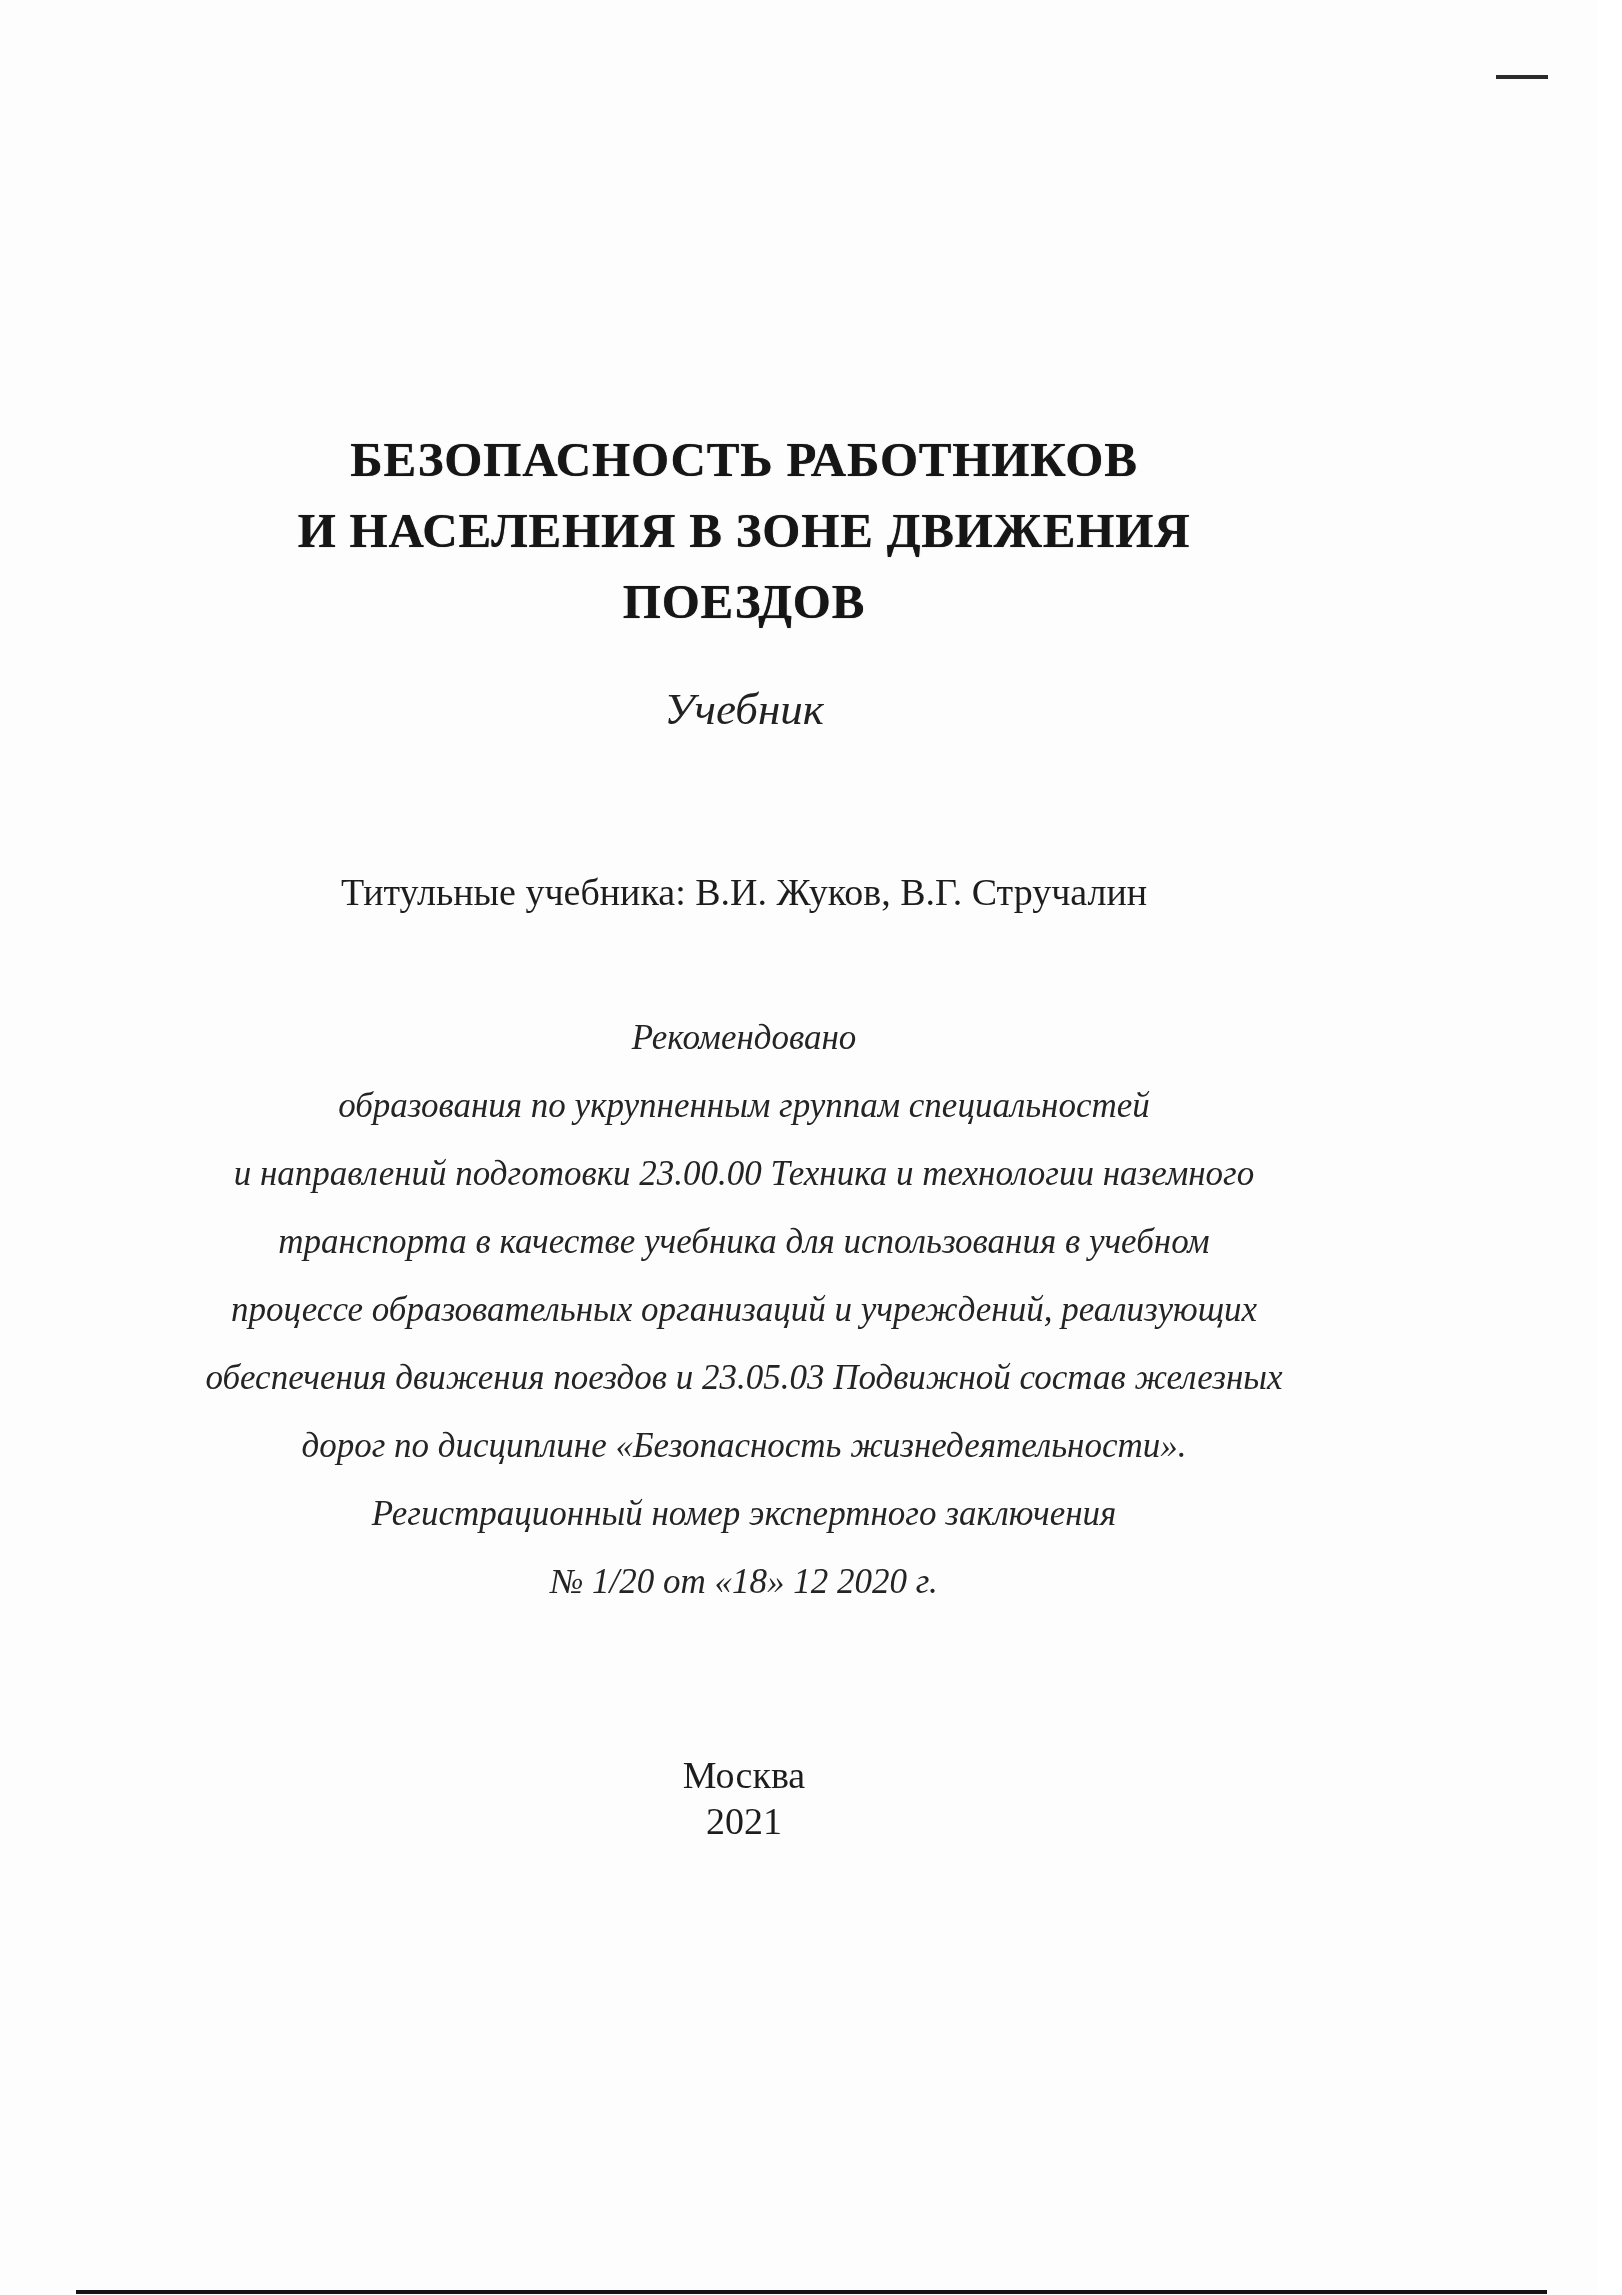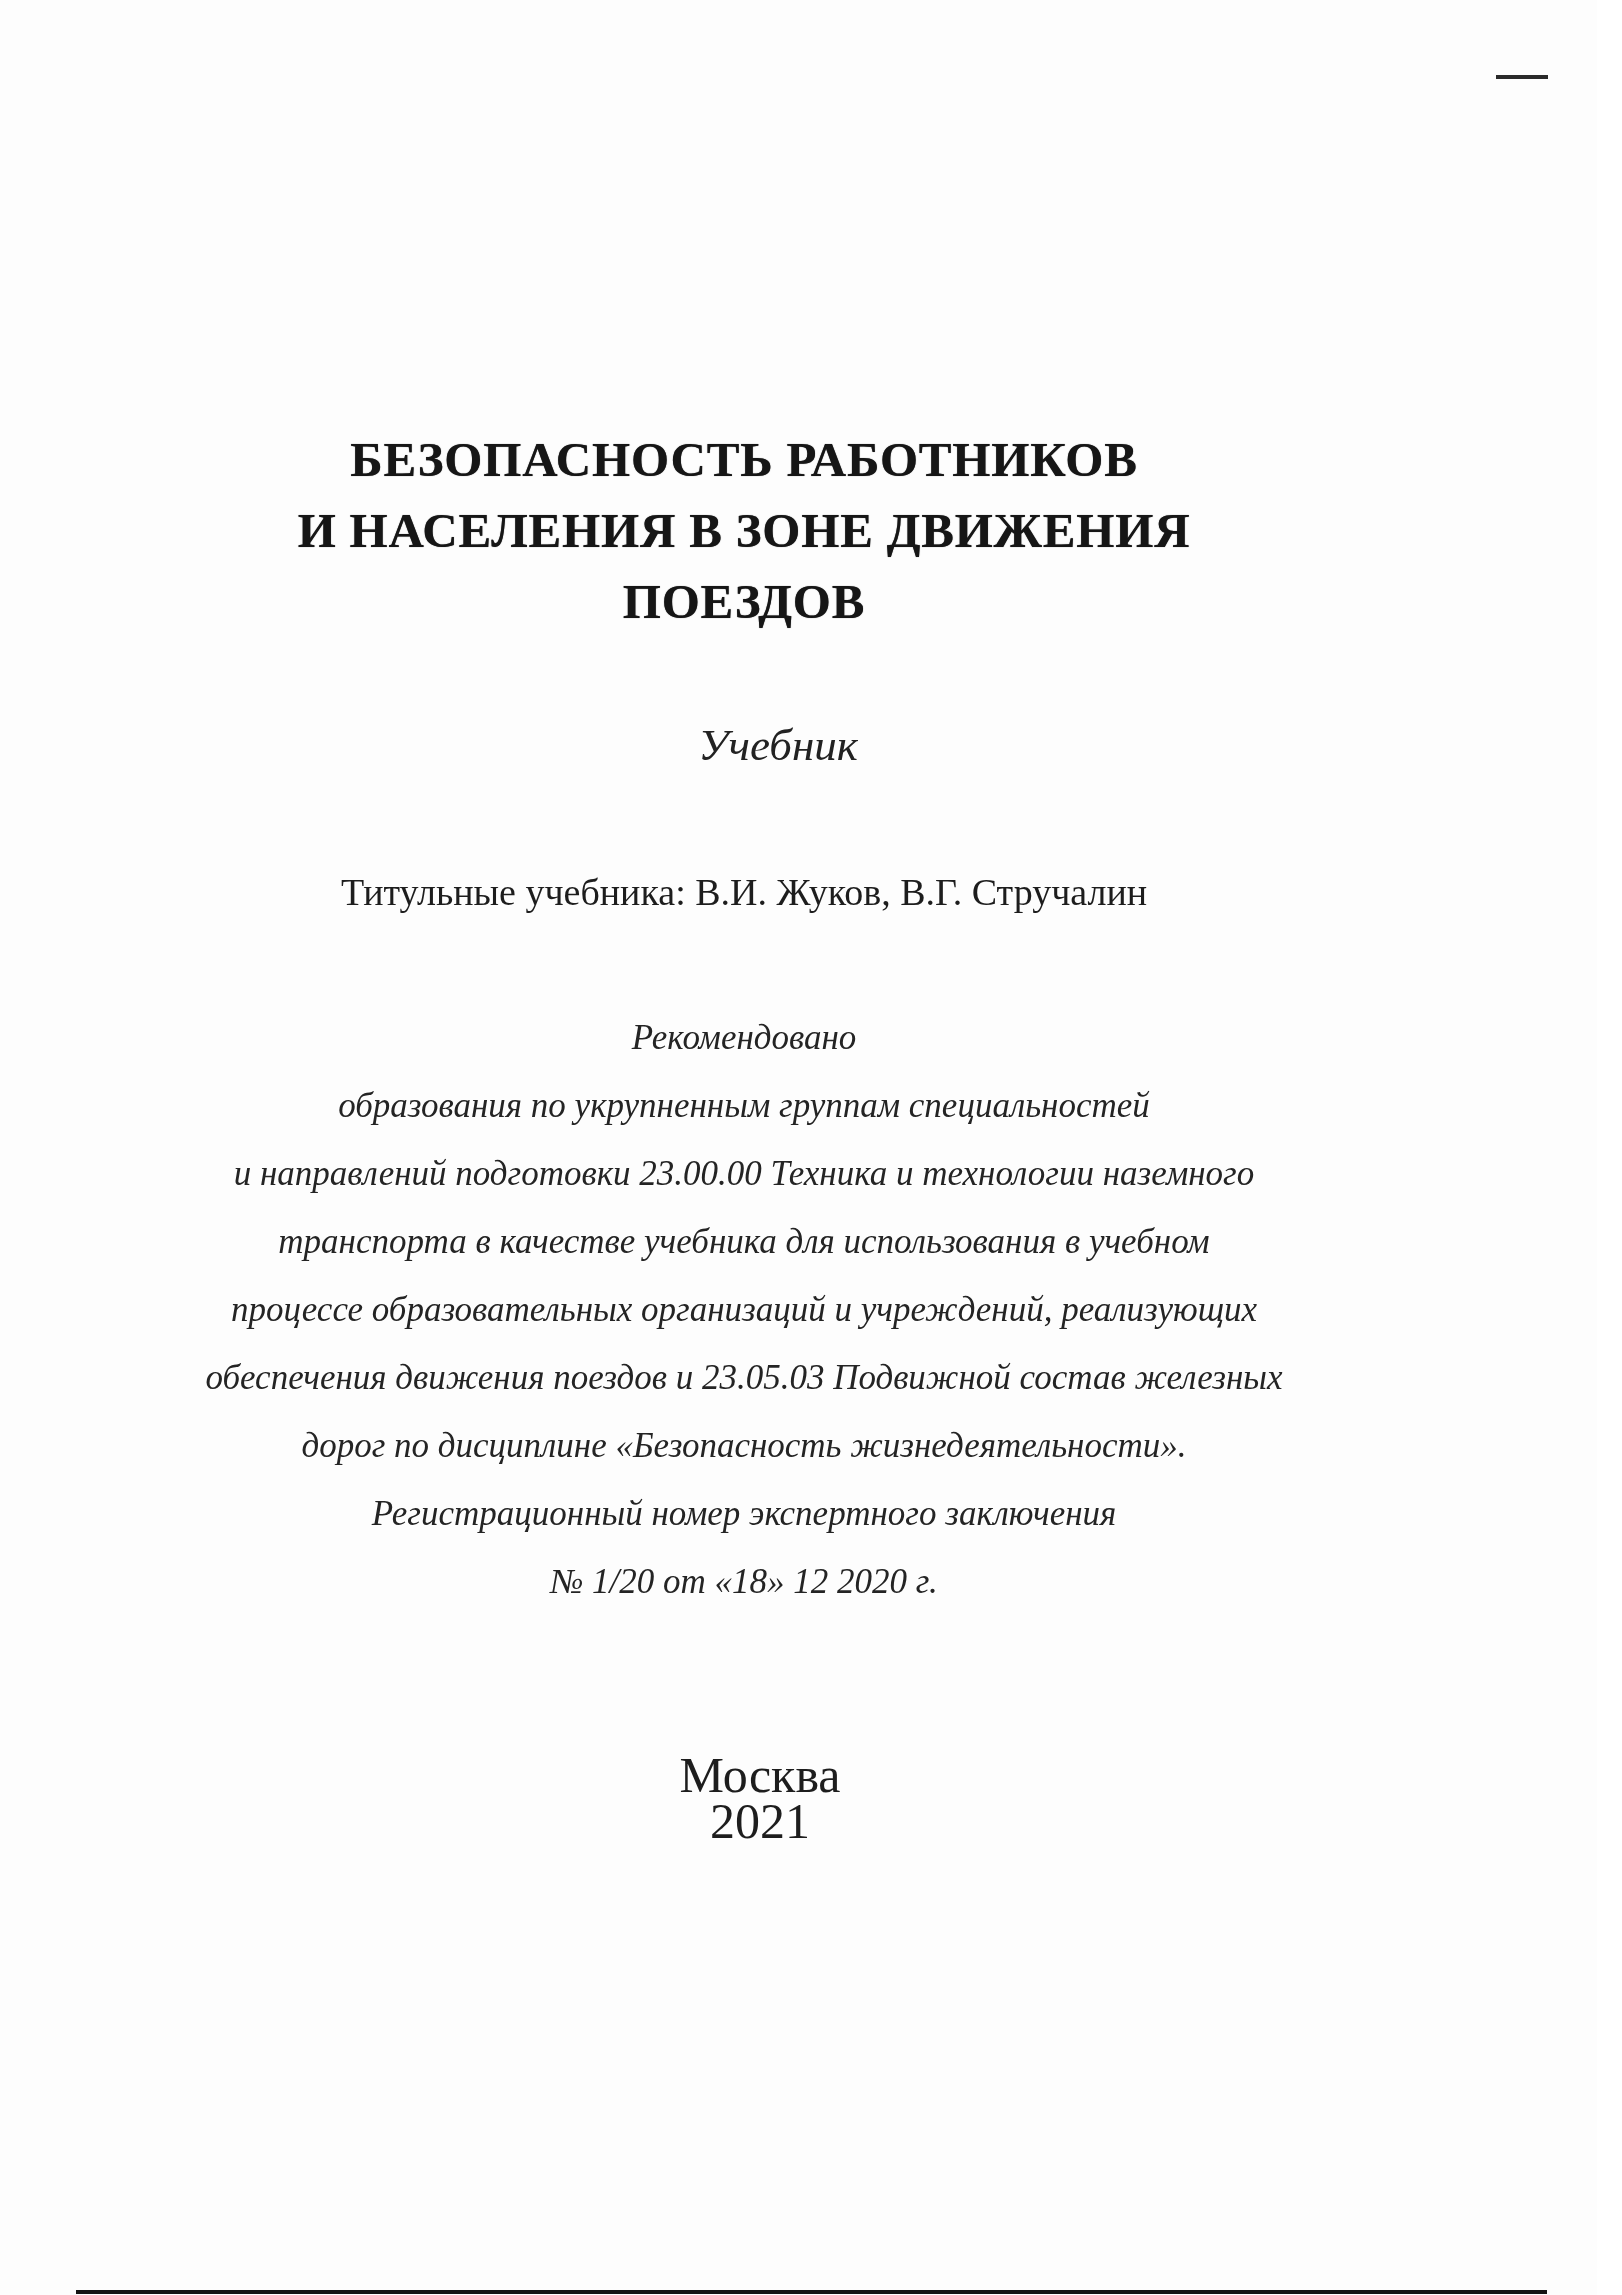--- a/index.html
+++ b/index.html
@@ -37,47 +37,45 @@
     margin: 0;
     font-size: 49px;
     line-height: 71px;
     font-weight: bold;
     letter-spacing: 0.8px;
     color: #161616;
     text-shadow: 0 0 0.8px #3a3a3a;
   }
   .title .tl { display: block; }
   .subtitle {
-    top: 721px;
+    top: 685px;
     font-style: italic;
     font-size: 45px;
     line-height: 49px;
     color: #222222;
-    padding-left: 34px;
   }
   .editors {
     top: 871px;
     font-size: 38px;
     line-height: 42px;
     color: #1d1d1d;
   }
   .recommendation {
     top: 992px;
     font-style: italic;
     font-size: 35px;
     line-height: 44px;
     color: #242424;
   }
   .recommendation .rl { display: block; margin-top: 24px; }
   .imprint {
     top: 1752px;
-    font-size: 50px;
+    font-size: 38px;
     line-height: 46px;
     color: #1d1d1d;
-    padding-left: 16px;
   }
   .bottom-rule {
     position: absolute;
     left: 76px;
     top: 2290px;
     width: 1471px;
     height: 3.9px;
     background: #141414;
   }
 </style>

